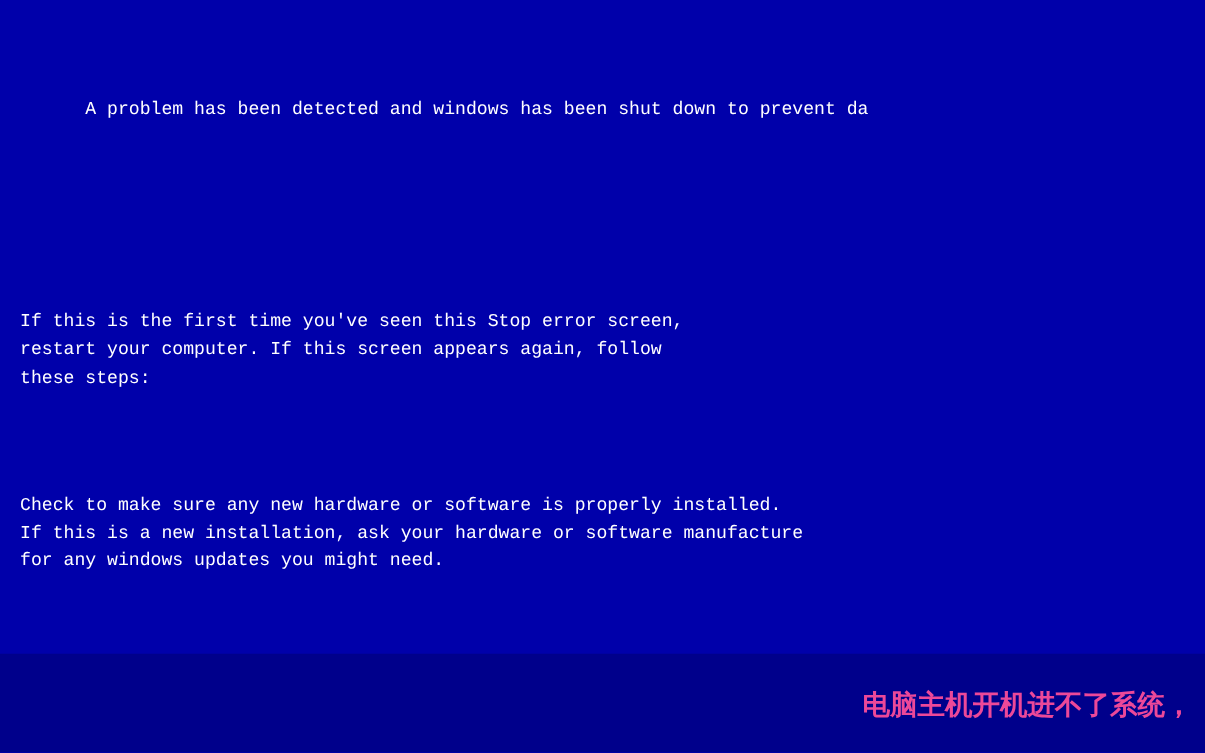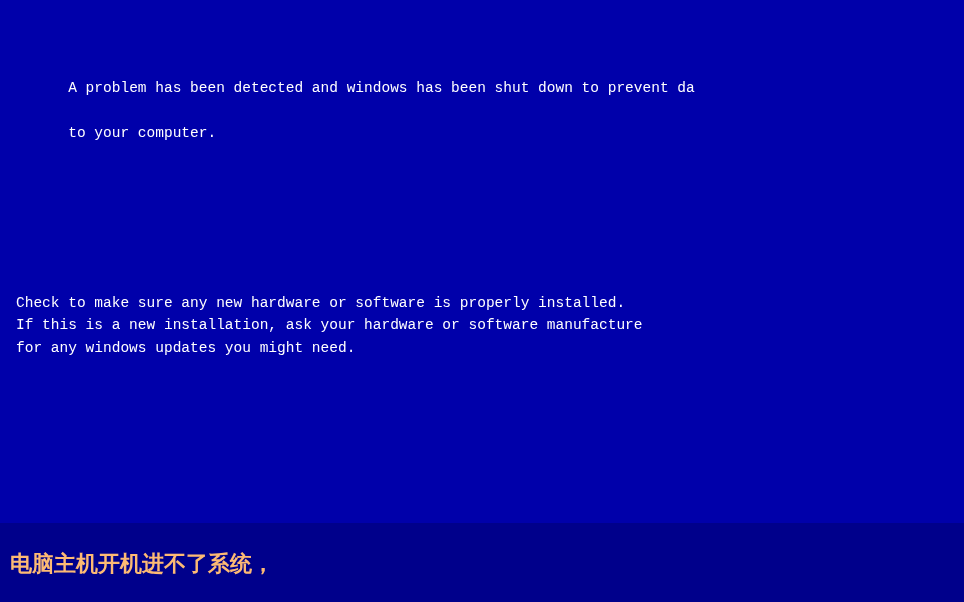--- a/index.html
+++ b/index.html
@@ -47,39 +47,41 @@
       position: absolute;
       bottom: 0;
       left: 0;
       width: 100%;
       background-color: #00008B;
       padding: 22px 10px 20px 10px;
       text-align: center;
     }
 
     .chinese-text {
-      color: #fdba74;
+      color: #ec4899;
       font-family: 'SimHei', 'Microsoft YaHei', sans-serif;
       font-size: 22px;
       font-weight: bold;
       line-height: 1.7;
-      text-align: left;
+      text-align: right;
     }
   </style>
 </head>
 <body>
 
 <div class="bsod-container">
   <div class="bsod-text">
     <p>
       <span>A problem has been detected and windows has been shut down to prevent da</span><br>
-      <span>to your computer.</span>
     </p>
 
 
+    <p>If this is the first time you've seen this Stop error screen,
+restart your computer. If this screen appears again, follow
+these steps:</p>
 
     <p>Check to make sure any new hardware or software is properly installed.
 If this is a new installation, ask your hardware or software manufacture
 for any windows updates you might need.</p>
 
     
 
     
 
     

